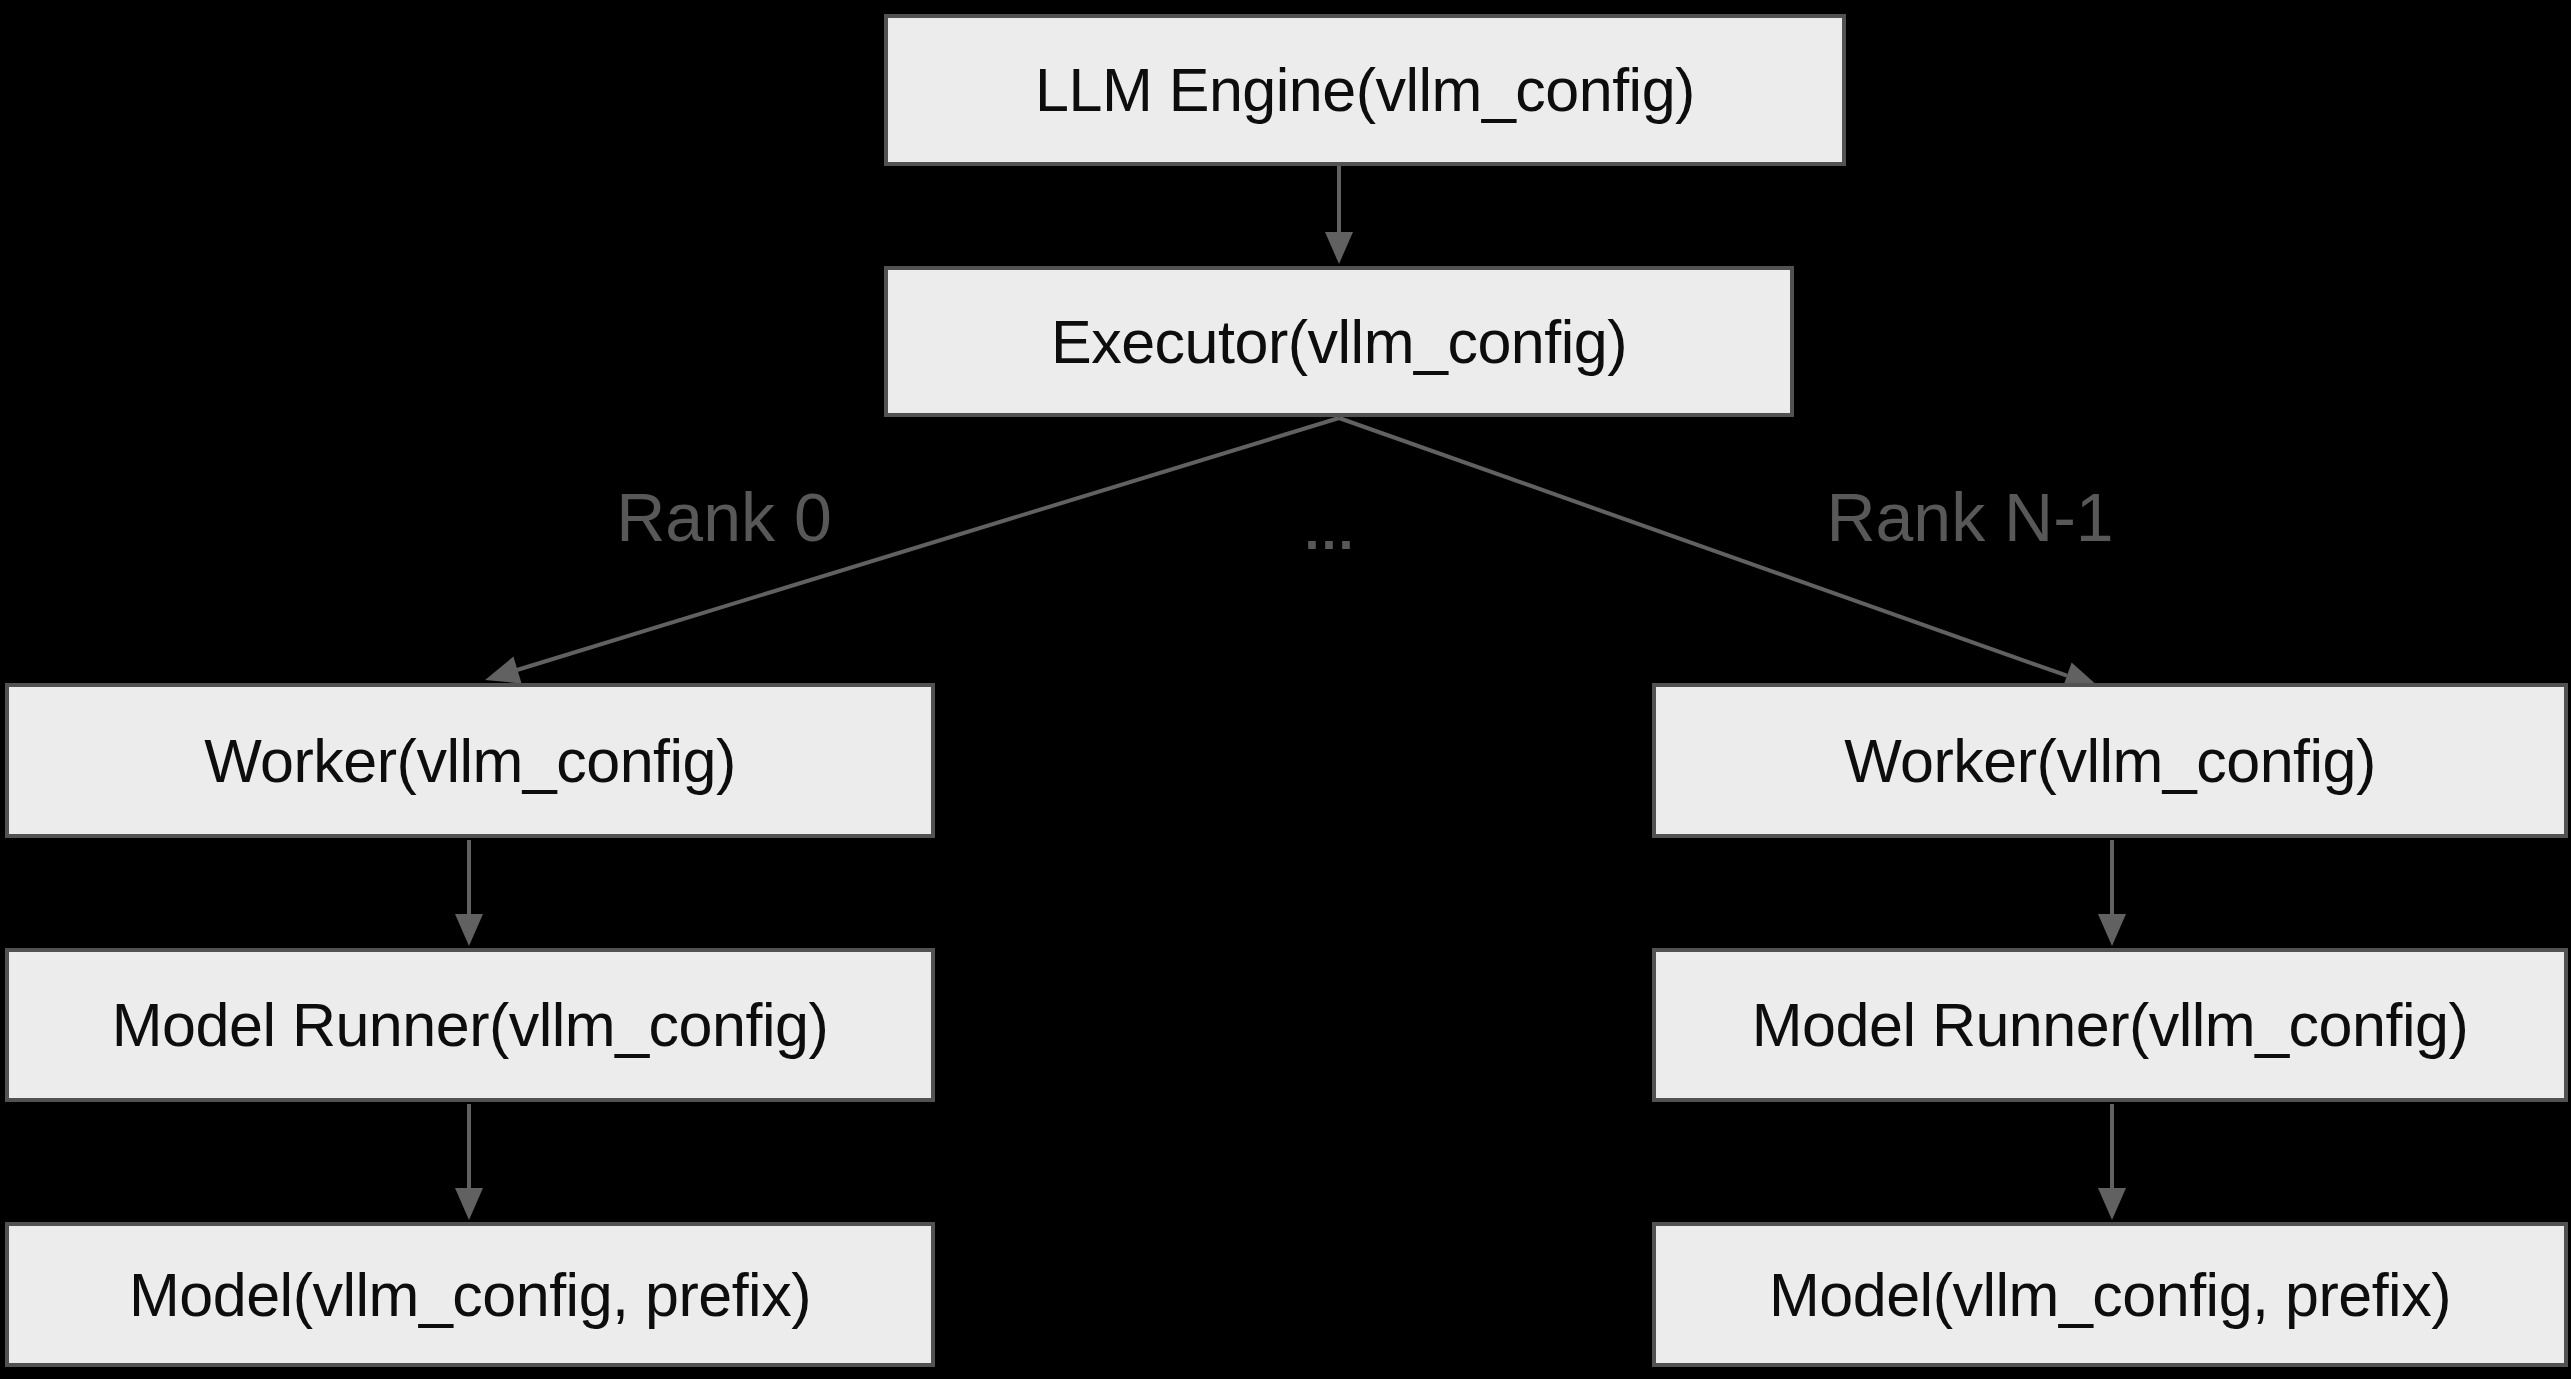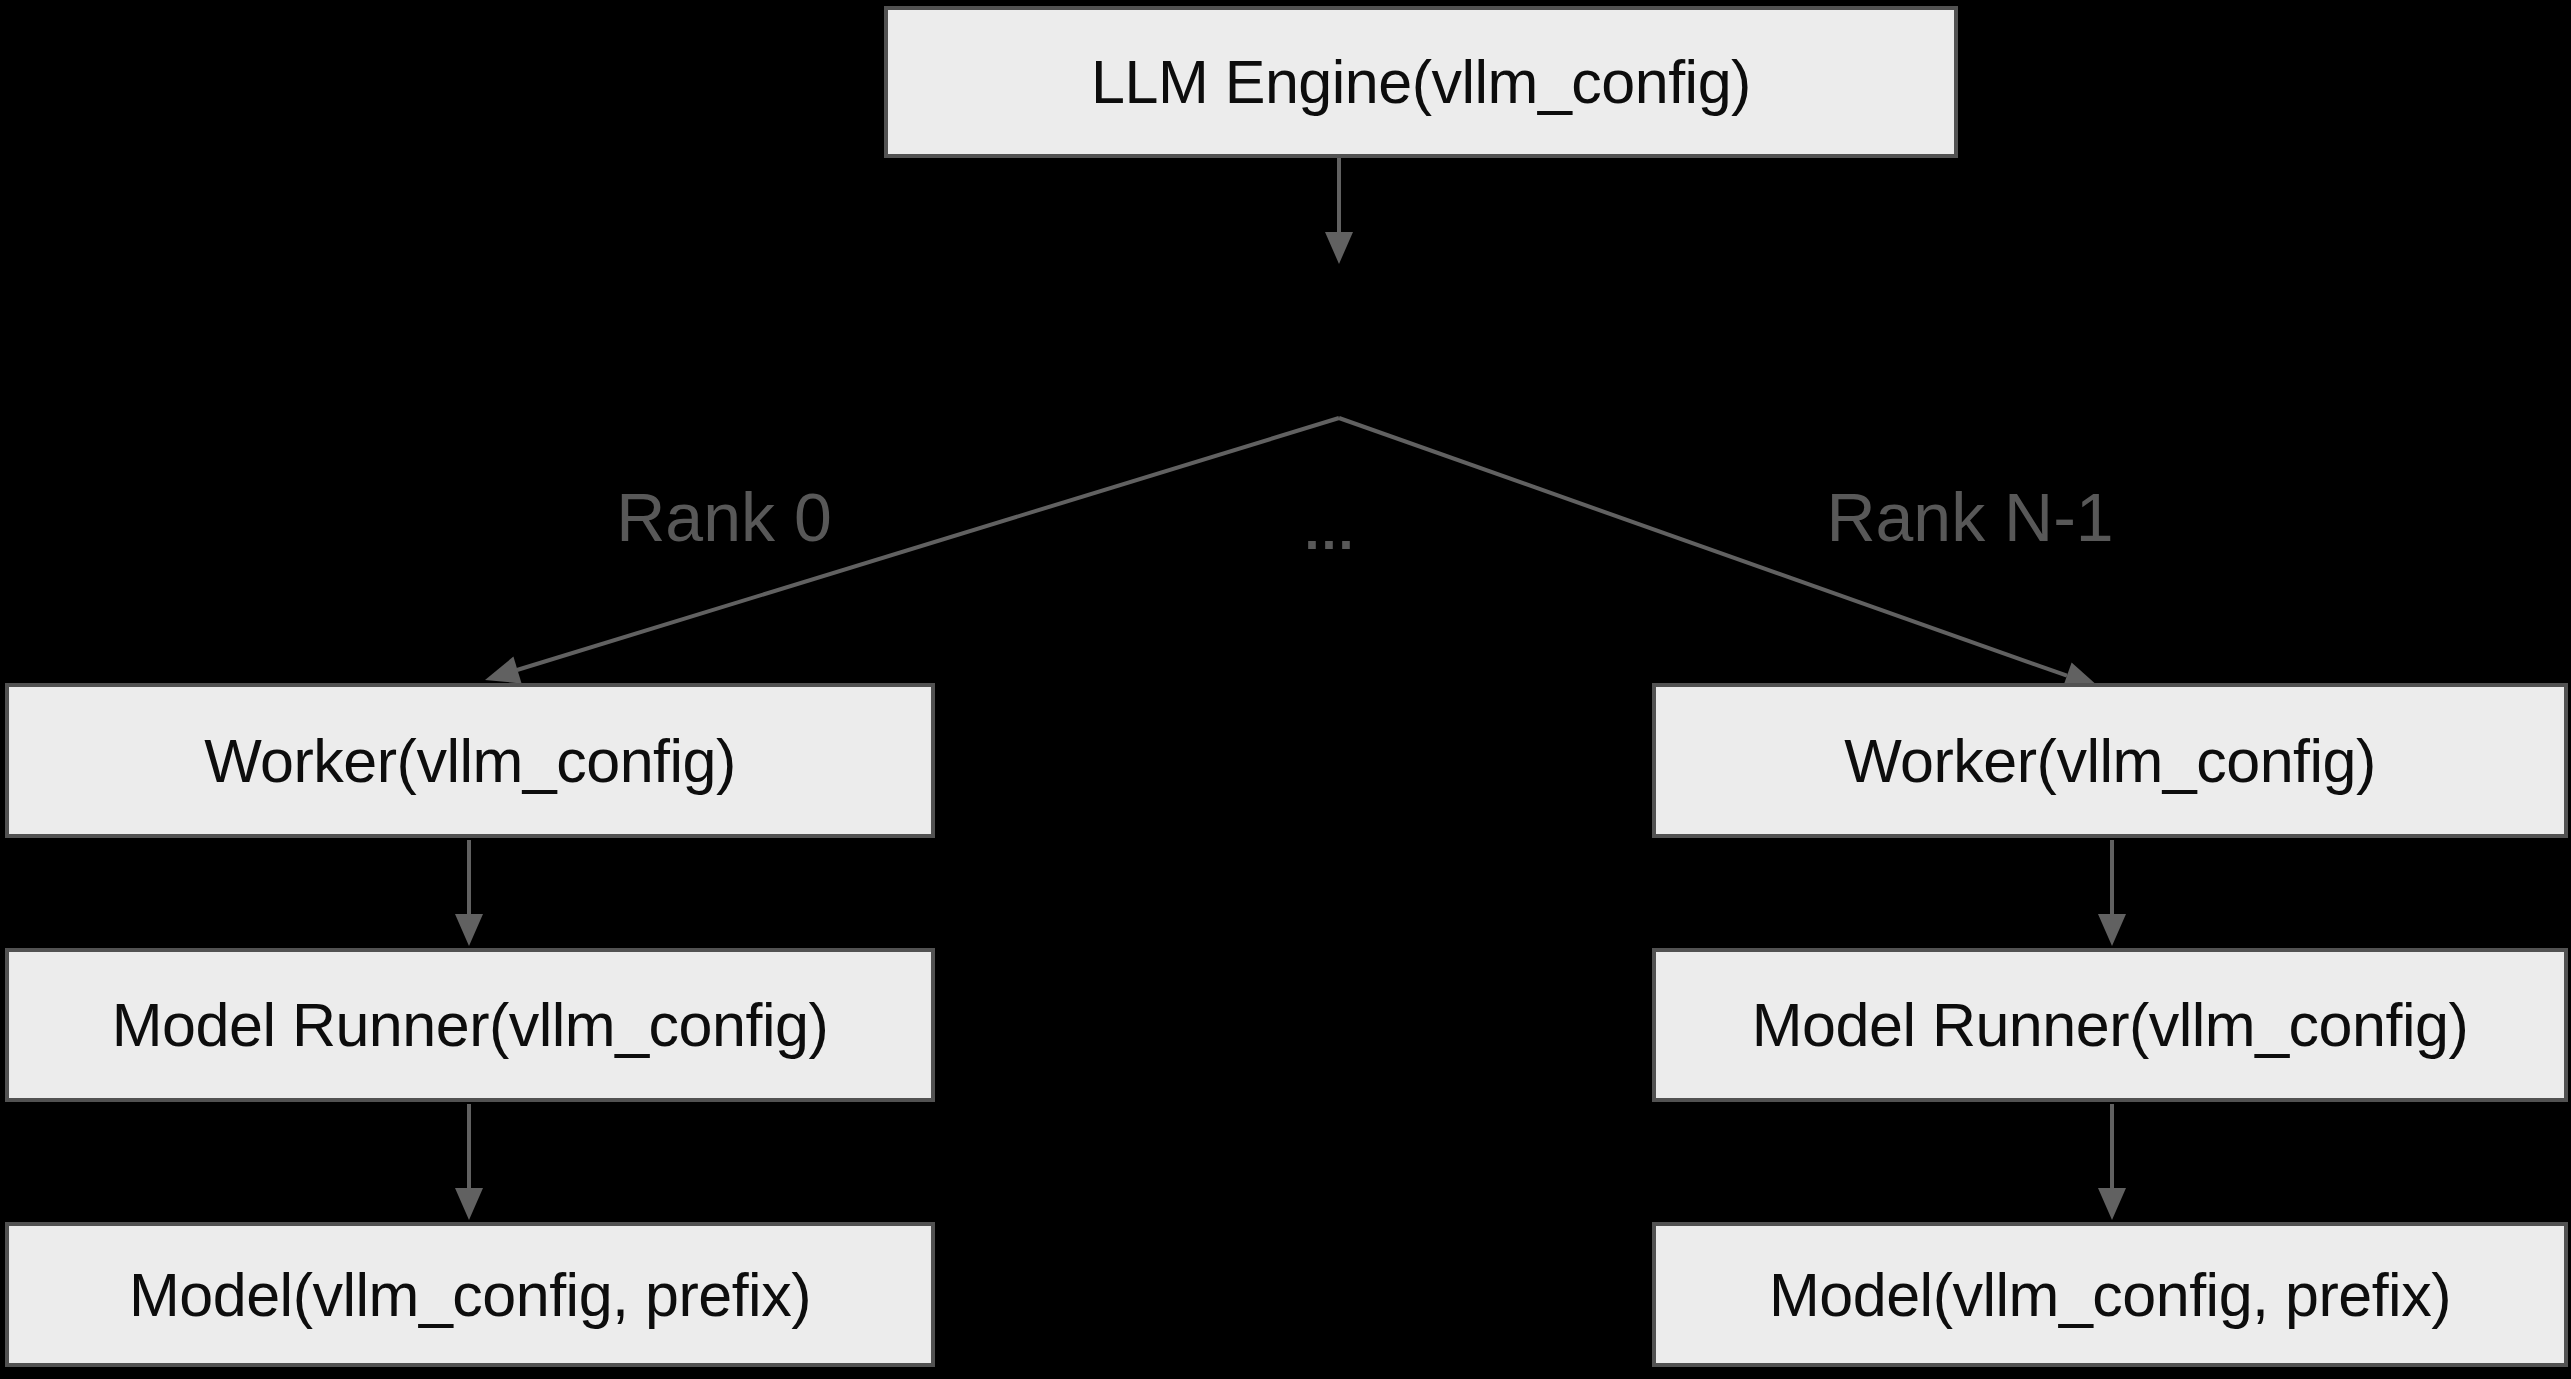--- a/index.html
+++ b/index.html
@@ -55,21 +55,21 @@
     font-size: 68px;
     font-weight: 500;
     white-space: nowrap;
   }
   .edge-label.ellipsis {
     font-size: 54px;
     font-weight: 700;
     letter-spacing: 2px;
   }
   
-  #node-llm-engine      { left: 884px;  top: 6px;    width: 1074px; height: 152px; }
+  #node-llm-engine      { left: 884px;  top: 14px;    width: 962px; height: 152px; }
   #node-executor        { left: 884px;  top: 266px;  width: 910px; height: 151px; }
   #node-worker-l        { left: 5px;    top: 683px;  width: 930px; height: 155px; }
   #node-model-runner-l  { left: 5px;    top: 948px;  width: 930px; height: 154px; }
   #node-model-l         { left: 5px;    top: 1222px; width: 930px; height: 145px; }
   #node-worker-r        { left: 1652px; top: 683px;  width: 916px; height: 155px; }
   #node-model-runner-r  { left: 1652px; top: 948px;  width: 916px; height: 154px; }
   #node-model-r         { left: 1652px; top: 1222px; width: 916px; height: 145px; }
   
   #label-rank0    { left: 724px;  top: 517px; }
   #label-rankn    { left: 1970px; top: 517px; }
@@ -115,20 +115,23 @@
     <g>
       <line class="edge-line" x1="2112" y1="1104" x2="2112" y2="1190"></line>
       <polygon class="arrowhead" points="2112,1220 2098,1188 2126,1188"></polygon>
     </g>
   </svg>
 
   <div class="node" id="node-llm-engine">
     <span>LLM Engine(vllm_config)</span>
   </div>
 
+  <div class="node" id="node-executor">
+    <span>Executor(vllm_config)</span>
+  </div>
 
   <div class="node" id="node-worker-l">
     <span>Worker(vllm_config)</span>
   </div>
 
   <div class="node" id="node-model-runner-l">
     <span>Model Runner(vllm_config)</span>
   </div>
 
   <div class="node" id="node-model-l">

